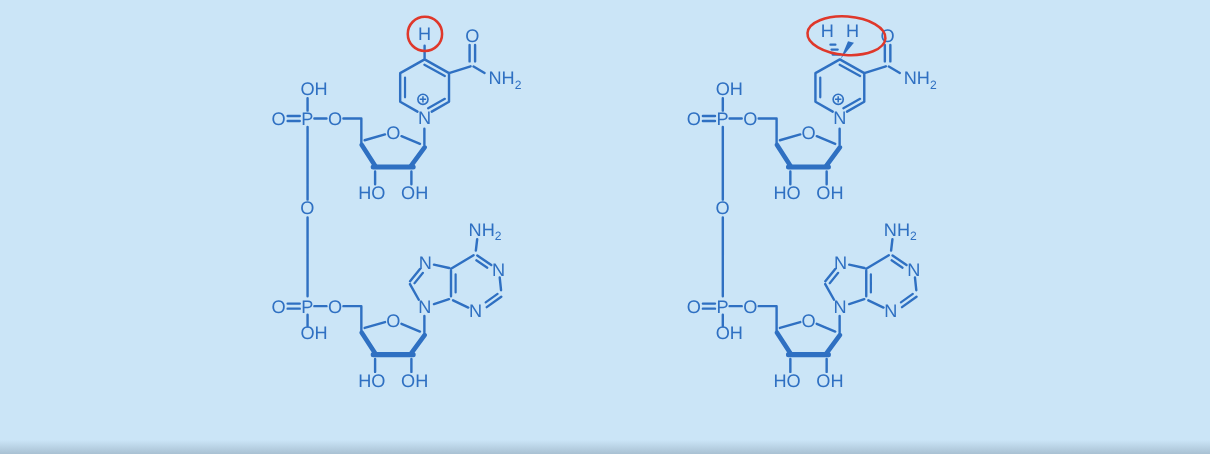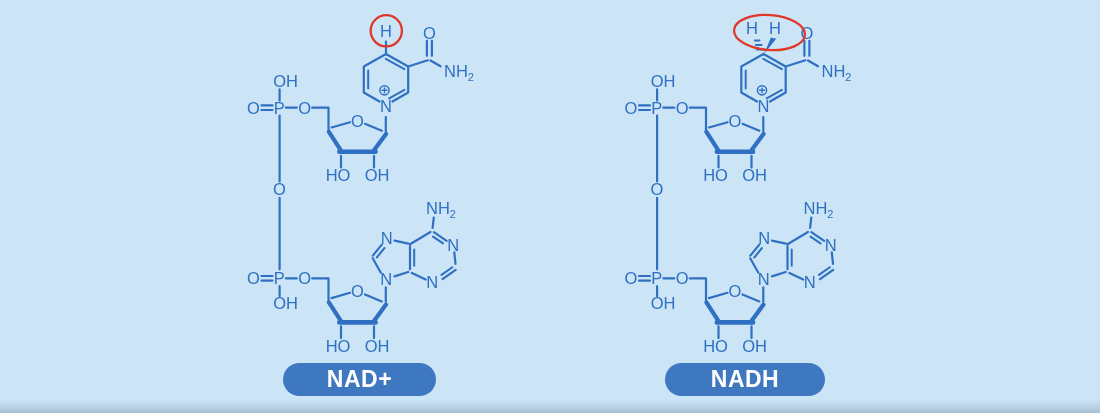--- a/index.html
+++ b/index.html
@@ -161,21 +161,15 @@
           M755.9,45.1 L761.6,45.1
           M756.9,49.6 L763.7,49.6"></path>
         <polygon class="wedge-fill" points="770.9,37.6 776.3,38.8 764.3,53.4"></polygon>
         <text class="atom" x="752" y="33.9" text-anchor="middle">H</text>
         <text class="atom" x="775" y="33.9" text-anchor="middle">H</text>
         <ellipse class="hl" cx="769.5" cy="32.5" rx="35.5" ry="17.5" transform="rotate(4 769.5 32.5)"></ellipse>
       </g>
     </g>
   </svg>
 
-  <div class="pill pill-left">
-    <span>NAD+</span>
-  </div>
-  <div class="pill pill-right">
-    <span>NADH</span>
-  </div>
 
   <div class="bottom-shade"></div>
 </div>
 
 </body></html>

